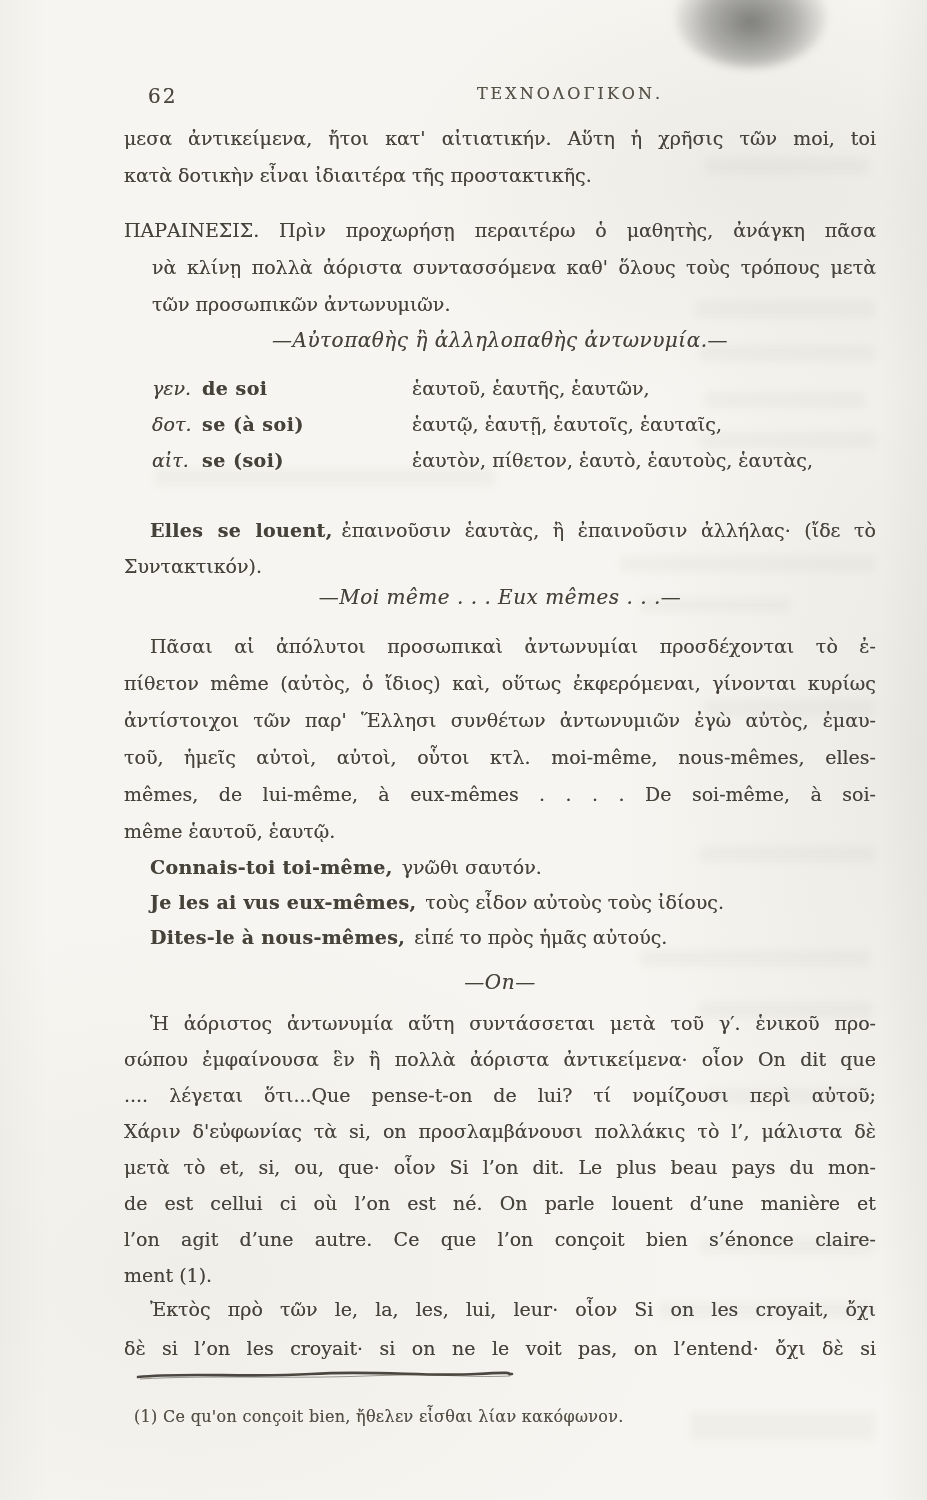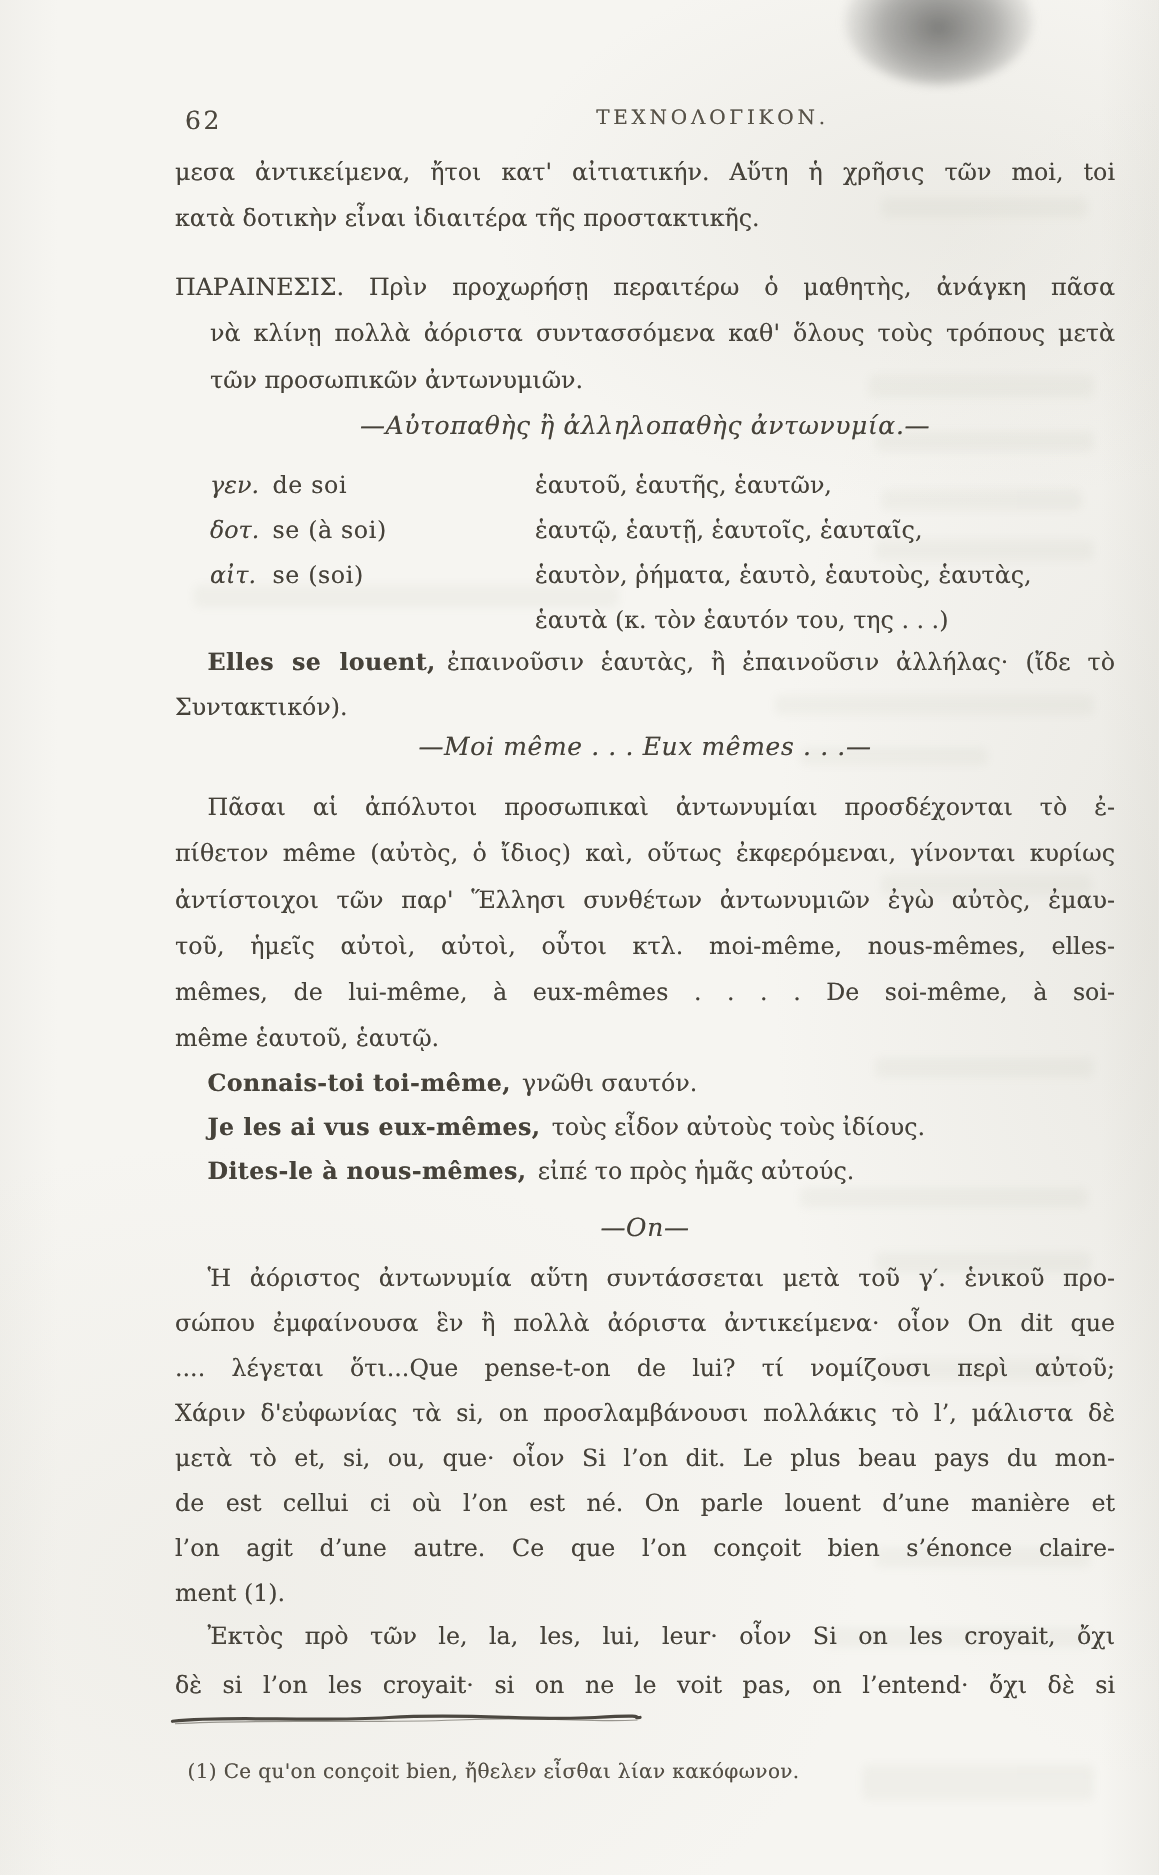--- a/index.html
+++ b/index.html
@@ -10,36 +10,36 @@
     background-color:#f6f5f1;
     background-image:
       radial-gradient(ellipse 520px 320px at 82% 12%, rgba(208,206,196,.28), transparent 70%),
       radial-gradient(ellipse 700px 500px at 20% 85%, rgba(214,211,201,.20), transparent 72%),
       radial-gradient(ellipse 400px 900px at 99% 50%, rgba(196,194,184,.22), transparent 75%),
       linear-gradient(90deg, rgba(190,188,178,.10), transparent 5%, transparent 95%, rgba(185,183,173,.14));
     overflow:hidden;
     font-family:"DejaVu Serif", serif;
     color:#46423a;
   }
-  .blk{position:absolute;left:140px;width:752px;}
+  .blk{position:absolute;left:124px;width:752px;}
   .ln{font-size:19px;line-height:37px;white-space:nowrap;}
   .wrap{white-space:normal;}
   .just{white-space:normal;text-align:justify;text-align-last:justify;}
   .ind{text-indent:26px;}
   .hang{padding-left:28px;}
   .lh35 .ln,.ln.lh35{line-height:35px;}
   .lh36 .ln,.ln.lh36{line-height:36px;}
   .lh39 .ln,.ln.lh39{line-height:39px;}
   .heading{font-style:italic;font-size:20px;text-align:center;letter-spacing:.5px;}
   .pagehead{position:absolute;left:140px;top:84px;width:752px;height:26px;}
   .pagenum{position:absolute;left:8px;top:0;font-size:20px;letter-spacing:2px;color:#4c473e;}
   .runtitle{display:block;text-align:center;transform:translateX(32px);font-size:16px;letter-spacing:3px;color:#575248;margin-left:44px;}
   .trow{display:flex;line-height:36px;font-size:19px;}
   .tcase{width:50px;padding-left:28px;font-style:italic;flex:0 0 auto;}
-  .tfr{width:210px;flex:0 0 auto;font-weight:normal;letter-spacing:.5px;}
+  .tfr{width:210px;flex:0 0 auto;font-weight:bold;letter-spacing:.5px;}
   .tgr{flex:1;}
   .fr{font-weight:bold;letter-spacing:.3px;margin-right:9px;}
   .fnote{font-size:16px;color:#544f45;padding-left:10px;letter-spacing:.3px;}
   .ink-blob{
     position:absolute;left:676px;top:-34px;width:150px;height:102px;
     background:radial-gradient(ellipse at 50% 55%, rgba(96,96,94,.8), rgba(120,120,118,.55) 42%, rgba(150,150,147,.3) 62%, rgba(170,170,167,.12) 74%, transparent 82%);
     border-radius:50%;
     filter:blur(4px);
   }
   .ghost{position:absolute;background:rgba(146,150,126,.45);filter:blur(4px);border-radius:4px;opacity:.16;}
@@ -94,26 +94,25 @@
       <span class="tgr">ἑαυτοῦ, ἑαυτῆς, ἑαυτῶν,</span>
     </div>
     <div class="trow">
       <span class="tcase">δοτ.</span>
       <span class="tfr">se (à soi)</span>
       <span class="tgr">ἑαυτῷ, ἑαυτῇ, ἑαυτοῖς, ἑαυταῖς,</span>
     </div>
     <div class="trow">
       <span class="tcase">αἰτ.</span>
       <span class="tfr">se (soi)</span>
-      <span class="tgr">ἑαυτὸν, ῥήματα, ἑαυτὸ, ἑαυτοὺς, ἑαυτὰς,</span>
+      <span class="tgr">ἑαυτὸν, πίθετον, ἑαυτὸ, ἑαυτοὺς, ἑαυτὰς,</span>
     </div>
     <div class="trow">
       <span class="tcase"></span>
       <span class="tfr"></span>
-      <span class="tgr">ἑαυτὰ (κ. τὸν ἑαυτόν του, της . . .)</span>
     </div>
   </section>
 
   <section class="blk lh36" style="top:512px">
     <div class="ln just ind"><span class="fr">Elles se louent,</span><span>ἐπαινοῦσιν ἑαυτὰς, ἢ ἐπαινοῦσιν ἀλλήλας· (ἴδε τὸ</span></div>
     <div class="ln wrap">Συντακτικόν).</div>
   </section>
 
   <h3 class="blk heading" style="top:585px;margin:0;font-weight:normal">—Moi même . . . Eux mêmes . . .—</h3>
 

